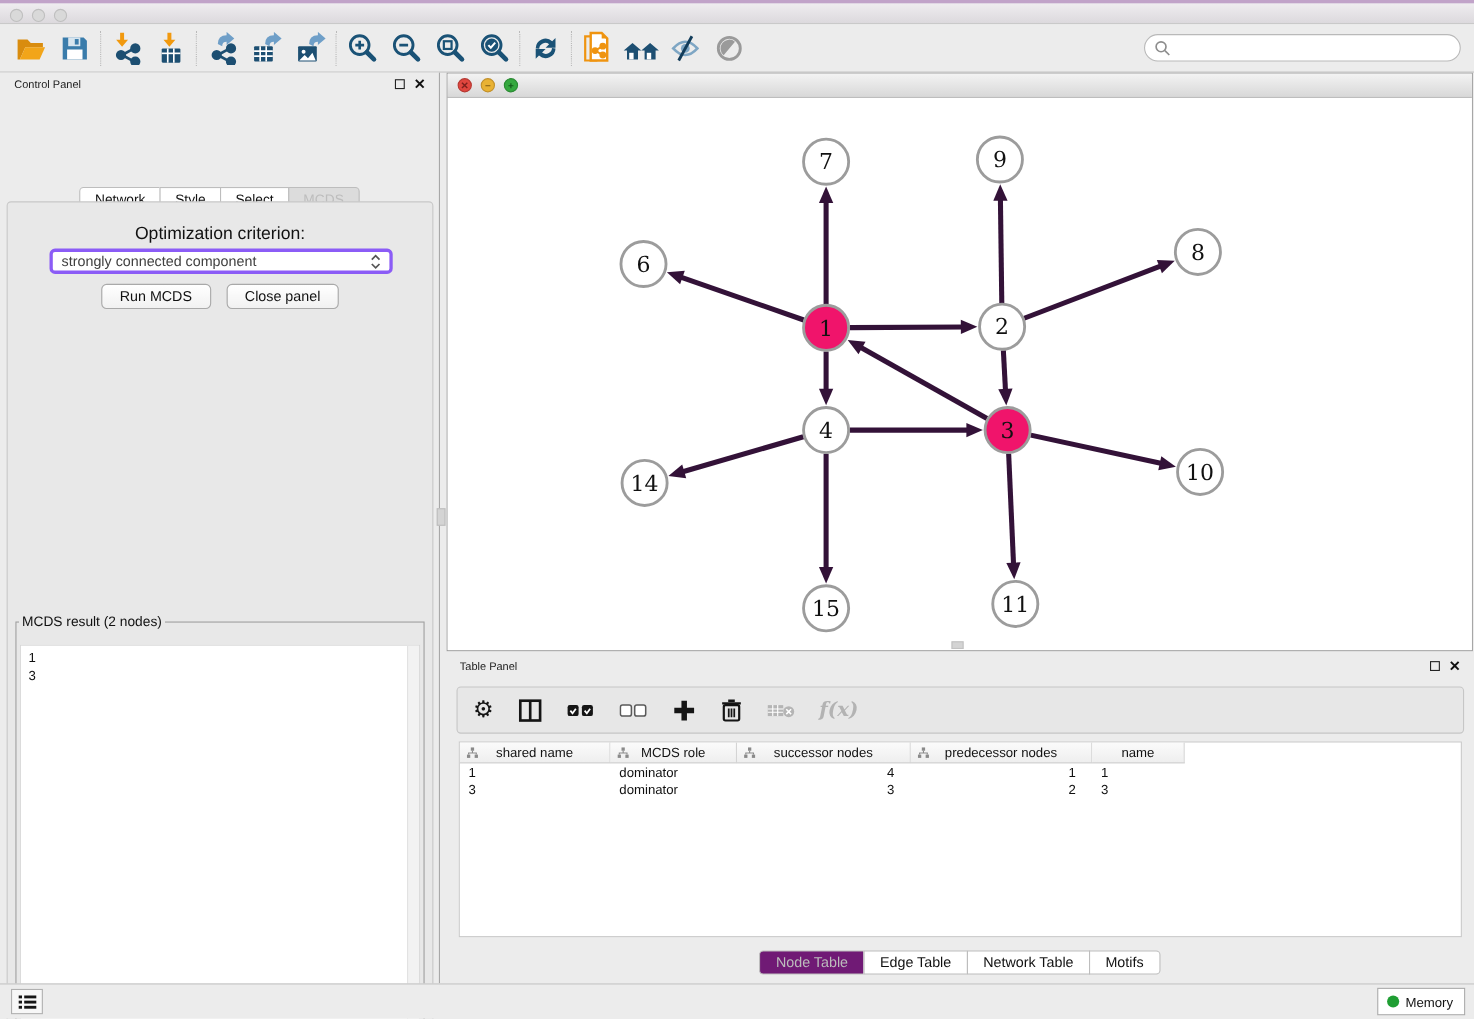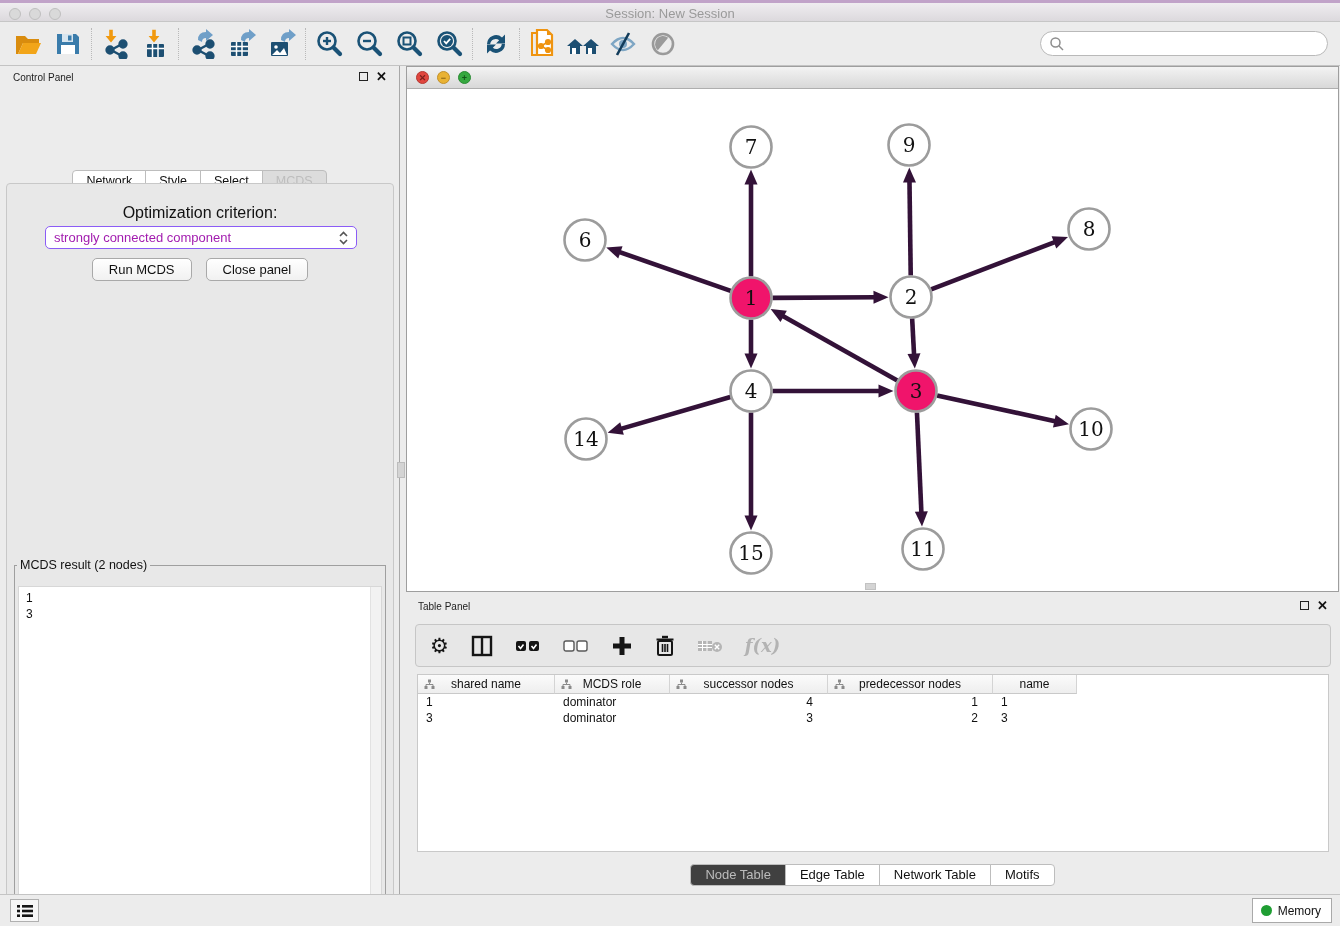--- a/index.html
+++ b/index.html
@@ -38,21 +38,21 @@
   .cp-tab { height:22px; line-height:20px; padding:0 13px; background:#ffffff;
     border:1px solid #bdbdbd; margin-left:-1px; font-size:12.5px; color:#111; }
   .cp-tab:first-child { border-radius:4px 0 0 4px; margin-left:0; }
   .cp-tab:last-child { border-radius:0 4px 4px 0; }
   .cp-tab.active { background:#dcdcdc; color:#bdbdbd; }
 
   .cp-body { position:absolute; left:6px; top:117px; width:388px; height:765px;
     background:#e8e8e8; border:1px solid #c8c8c8; border-radius:4px; }
   .opt-label { position:absolute; left:0; width:100%; top:20px; text-align:center; font-size:16px; color:#111; }
   .dropdown { position:absolute; left:38px; top:42px; width:312px; height:23px; background:#ffffff;
-    border:1px solid #8b5cf6; border-radius:5px; font-size:13px; color:#a21caf;
+    border:3px solid #8b5cf6; border-radius:5px; font-size:13px; color:#404040;
     display:flex; align-items:center; padding:0 8px; }
   .dropdown .dd-stepper { margin-left:auto; display:flex; flex-direction:column; line-height:6px; color:#555; font-size:9px; }
   .cp-buttons { position:absolute; left:0; top:74px; width:100%; display:flex; justify-content:center; gap:14px; }
   .aq-btn { height:23px; padding:0 16px; background:linear-gradient(#ffffff,#f1f1f1);
     border:1px solid #a9a9a9; border-radius:5px; font-size:13px; color:#111;
     font-family:"Liberation Sans", sans-serif; }
 
   .result-box { position:absolute; left:7px; top:374px; width:372px; height:384px;
     border:1px solid #9f9f9f; background:#e8e8e8; }
   .result-box legend { font-size:12.5px; color:#111; padding:0 3px; margin-left:2px; }
@@ -102,42 +102,41 @@
     font-size:12px; color:#111; display:flex; align-items:center; justify-content:center; }
   .tp-th .tree-icon { position:absolute; left:6px; top:4px; }
   .tp-row { display:flex; height:16px; font-size:12px; color:#111; }
   .tp-td { overflow:hidden; white-space:nowrap; }
 
   .tp-tabs { position:absolute; left:0; bottom:4px; width:100%; display:flex; justify-content:center; }
   .tp-tab { height:22px; line-height:20px; padding:0 14px; background:#ffffff;
     border:1px solid #bdbdbd; margin-left:-1px; font-size:13px; color:#111; }
   .tp-tab:first-child { border-radius:4px 0 0 4px; margin-left:0; }
   .tp-tab:last-child { border-radius:0 4px 4px 0; }
-  .tp-tab.active { background:#404040; color:#bcbcbc; }
+  .tp-tab.active { background:#701a75; color:#bcbcbc; }
 
   
   .statusbar { position:absolute; left:0; top:894px; width:1340px; height:32px;
     background:#ececec; border-top:1px solid #c4c4c4; }
   .list-btn { position:absolute; left:10px; top:4px; width:29px; height:23px;
     background:#f7f7f7; border:1px solid #b0b0b0; display:flex; align-items:center; justify-content:center; }
   .memory-btn { position:absolute; right:8px; top:3px; height:25px; padding:0 10px 0 8px;
     background:#ffffff; border:1px solid #a9a9a9; display:flex; align-items:center; gap:6px;
     font-size:12px; color:#111; }
   .memory-dot { width:11px; height:11px; border-radius:50%; background:#1f9e33; }
 </style>
 </head>
 <body>
 
 <div class="titlebar">
   <div class="win-dots">
     <span></span>
     <span></span>
     <span></span>
   </div>
-  <div class="title">Session: New Session</div>
 </div>
 
 <div class="toolbar">
   <div style="width:8px"></div>
   <div class="tb-btn">
     <svg width="30" height="28" viewBox="0 0 30 28">
       <path d="M3 6 h9 l3 3 h11 v4 H10 L5 24 H3 Z" fill="#d98c0e"></path>
       <path d="M10 13 h18 l-5 11 H5 Z" fill="#f2a519"></path>
     </svg>
   </div>

